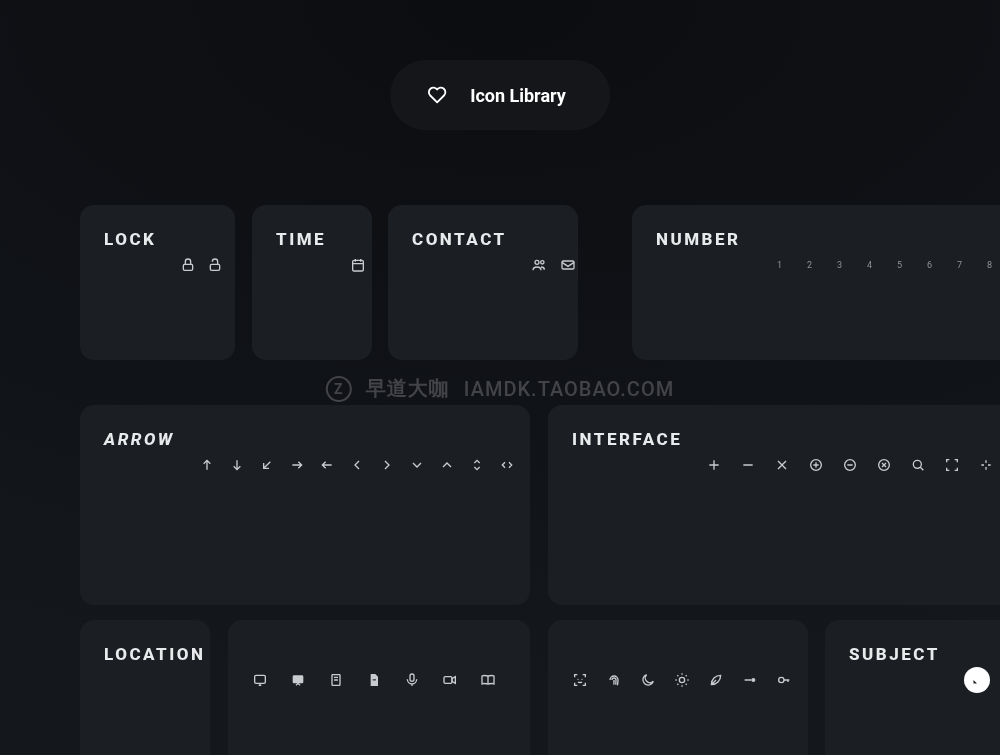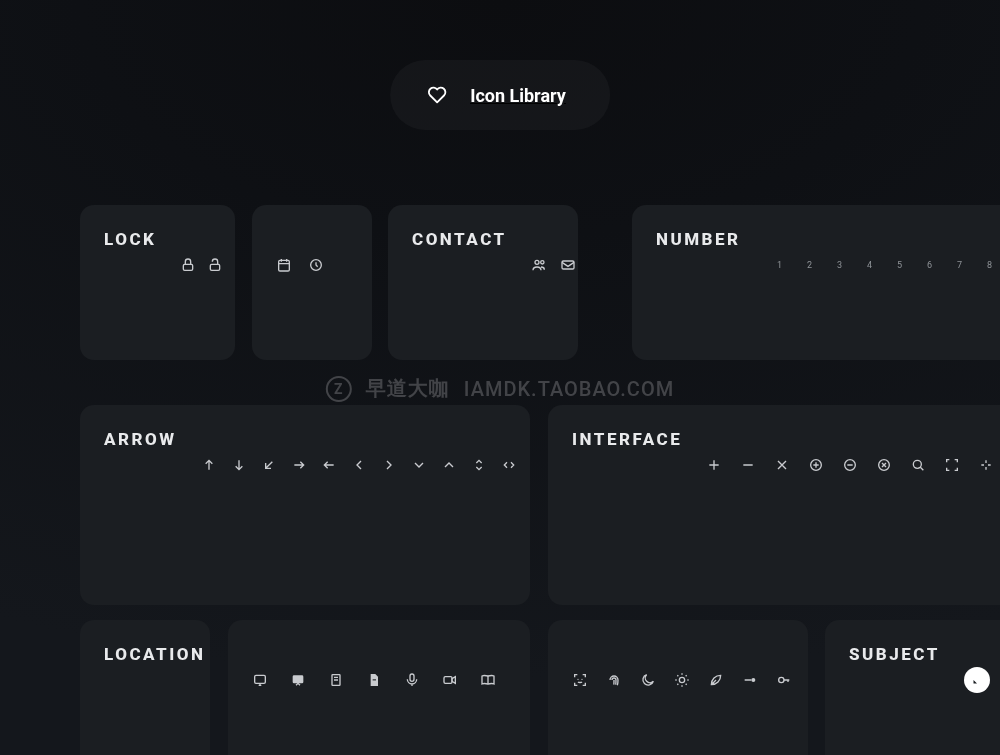--- a/index.html
+++ b/index.html
@@ -30,21 +30,20 @@
     left: 50%;
     top: 60px;
     transform: translateX(-50%);
     display: flex;
     align-items: center;
     gap: 22px;
     height: 70px;
     padding: 0 44px 0 36px;
     border-radius: 35px;
     background: rgba(255,255,255,0.035);
-    text-decoration: underline;
   }
   .header-pill .title {
     color: #fff;
     font-size: 18px;
     font-weight: 700;
   }
   .heart-icon { width: 22px; height: 22px; }
 
   
   .watermark {
@@ -115,21 +114,21 @@
     color: var(--icon-dim);
     font-size: 9px;
     font-weight: 400;
   }
 
   
   #card-lock      { left:  80px; top: 205px; width: 155px; height: 155px; }
   #card-time      { left: 252px; top: 205px; width: 120px; height: 155px; }
   #card-contact   { left: 388px; top: 205px; width: 190px; height: 155px; }
   #card-number    { left: 632px; top: 205px; width: 450px; height: 155px; } 
-  #card-arrow     { left:  80px; top: 405px; width: 450px; height: 200px; }
+  #card-arrow     { left:  80px; top: 405px; width: 450px; height: 200px; font-style: italic; }
   #card-interface { left: 548px; top: 405px; width: 530px; height: 200px; } 
   #card-location  { left:  80px; top: 620px; width: 130px; height: 155px; }
   #card-classroom { left: 228px; top: 620px; width: 302px; height: 155px; }
   #card-settinig  { left: 548px; top: 620px; width: 260px; height: 155px; }
   #card-subject   { left: 825px; top: 620px; width: 250px; height: 155px; } 
 
   
   #card-lock .slot      { width: 27px; }
   #card-time .slot      { width: 32px; }
   #card-contact .slot   { width: 29px; }
@@ -193,20 +192,21 @@
     <span class="slot">
       <svg viewBox="0 0 24 24" fill="none" stroke="currentColor" stroke-width="2">
           <circle cx="12" cy="15" r="5"></circle>
           <path d="M16 12V7a4 4 0 0 0-7.5-2"></path>
         </svg>
     </span>
   </div>
 </div>
 
 <div id="card-time" class="card">
+  <div class="card-title">TIME</div>
   <div class="icon-row first">
     <span class="slot">
       <svg viewBox="0 0 24 24" fill="none" stroke="currentColor" stroke-width="2">
           <rect x="4" y="5" width="16" height="16" rx="2"></rect>
           <path d="M4 10h16M8 3v4M16 3v4"></path>
         </svg>
     </span>
     <span class="slot">
       <svg viewBox="0 0 24 24" fill="none" stroke="currentColor" stroke-width="2">
           <circle cx="12" cy="12" r="8"></circle>

